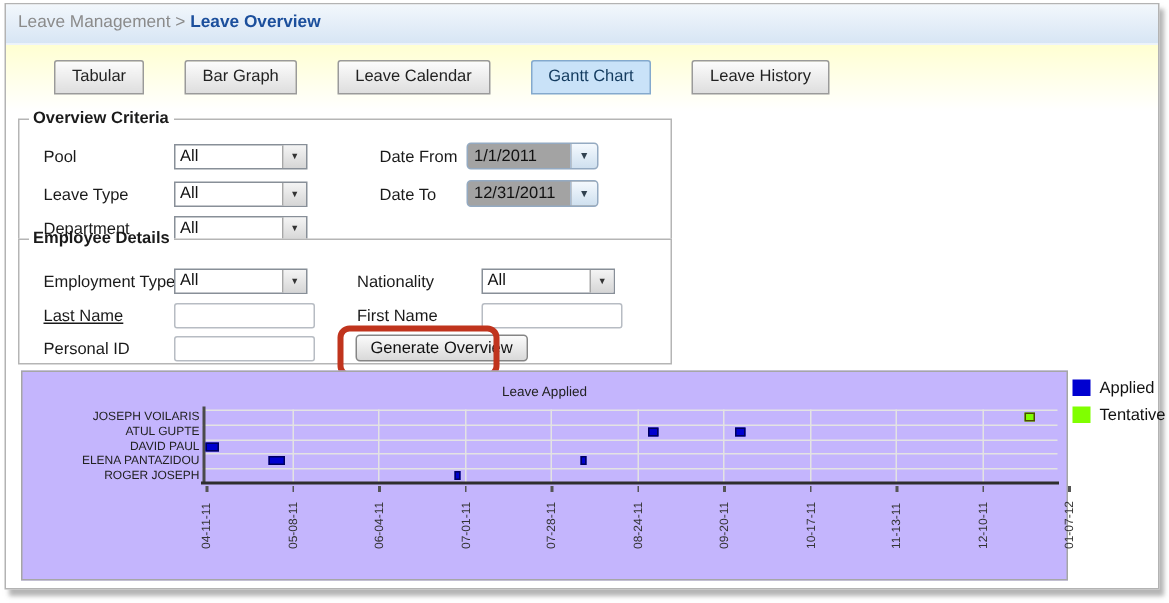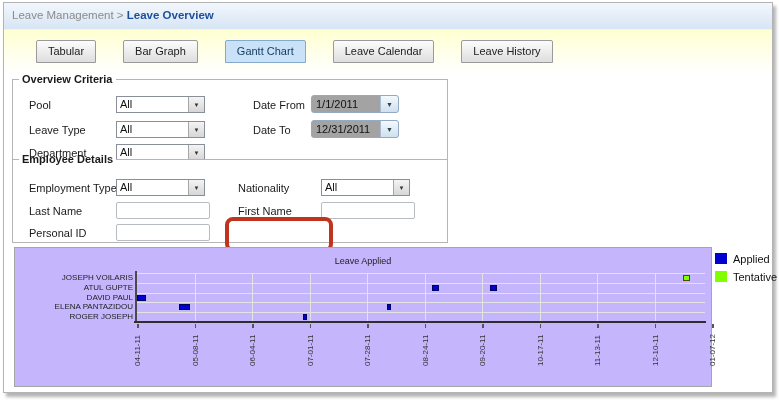--- a/index.html
+++ b/index.html
@@ -76,22 +76,22 @@
       <div class="crumb">
         <span>Leave Management &gt;</span>
         <span class="cur">Leave Overview</span>
       </div>
     </div>
     <div class="yellow"></div>
 
     <div class="tabs" id="tabstrip">
         <div class="tab">Tabular</div>
         <div class="tab">Bar Graph</div>
+        <div class="tab">Leave Calendar</div>
         <div class="tab active">Gantt Chart</div>
-        <div class="tab">Leave Calendar</div>
         <div class="tab">Leave History</div>
       </div>
 
     <fieldset style="left:8px;top:70px;width:434px;height:123px;">
       <legend>Overview Criteria</legend>
       <span class="lbl" style="left:16px;top:14px;">Pool</span>
       <div class="wsel" style="left:103px;top:11px;">
         <span class="v">All</span>
         <span class="b">▼</span>
       </div>
@@ -122,26 +122,27 @@
       <span class="lbl" style="left:16px;top:17px;">Employment Type</span>
       <div class="wsel" style="left:103px;top:14px;">
         <span class="v">All</span>
         <span class="b">▼</span>
       </div>
       <span class="lbl" style="left:225px;top:17px;">Nationality</span>
       <div class="wsel" style="left:308px;top:14px;">
         <span class="v">All</span>
         <span class="b">▼</span>
       </div>
-      <span class="lbl" style="left:16px;top:40px;">Last Name</span>
+      <span class="lbl" style="left:16px;top:40px;text-decoration:underline;">Last Name</span>
       <input class="tin" style="left: 103px; top: 37px;" value="">
       <span class="lbl" style="left:225px;top:40px;">First Name</span>
       <input class="tin" style="left: 308px; top: 37px;" value="">
       <span class="lbl" style="left:16px;top:62px;">Personal ID</span>
       <input class="tin" style="left: 103px; top: 59px;" value="">
+      <button class="gbtn" style="left:224px;top:58px;">Generate Overview</button>
       <div class="annot" style="left:212px;top:52px;width:100px;height:27px;"></div>
     </fieldset>
 
     <div class="panel">
       <div class="ctitle">Leave Applied</div>
       <div id="plot" style="position:absolute;left:0;top:0;right:0;bottom:0;">
           <div class="hgrid" style="left: 120px; top: 25px; width: 570px; height: 1px;"></div>
           <div class="hgrid" style="left: 120px; top: 34.8px; width: 570px; height: 1px;"></div>
           <div class="hgrid" style="left: 120px; top: 44.6px; width: 570px; height: 1px;"></div>
           <div class="hgrid" style="left: 120px; top: 54.4px; width: 570px; height: 1px;"></div>

